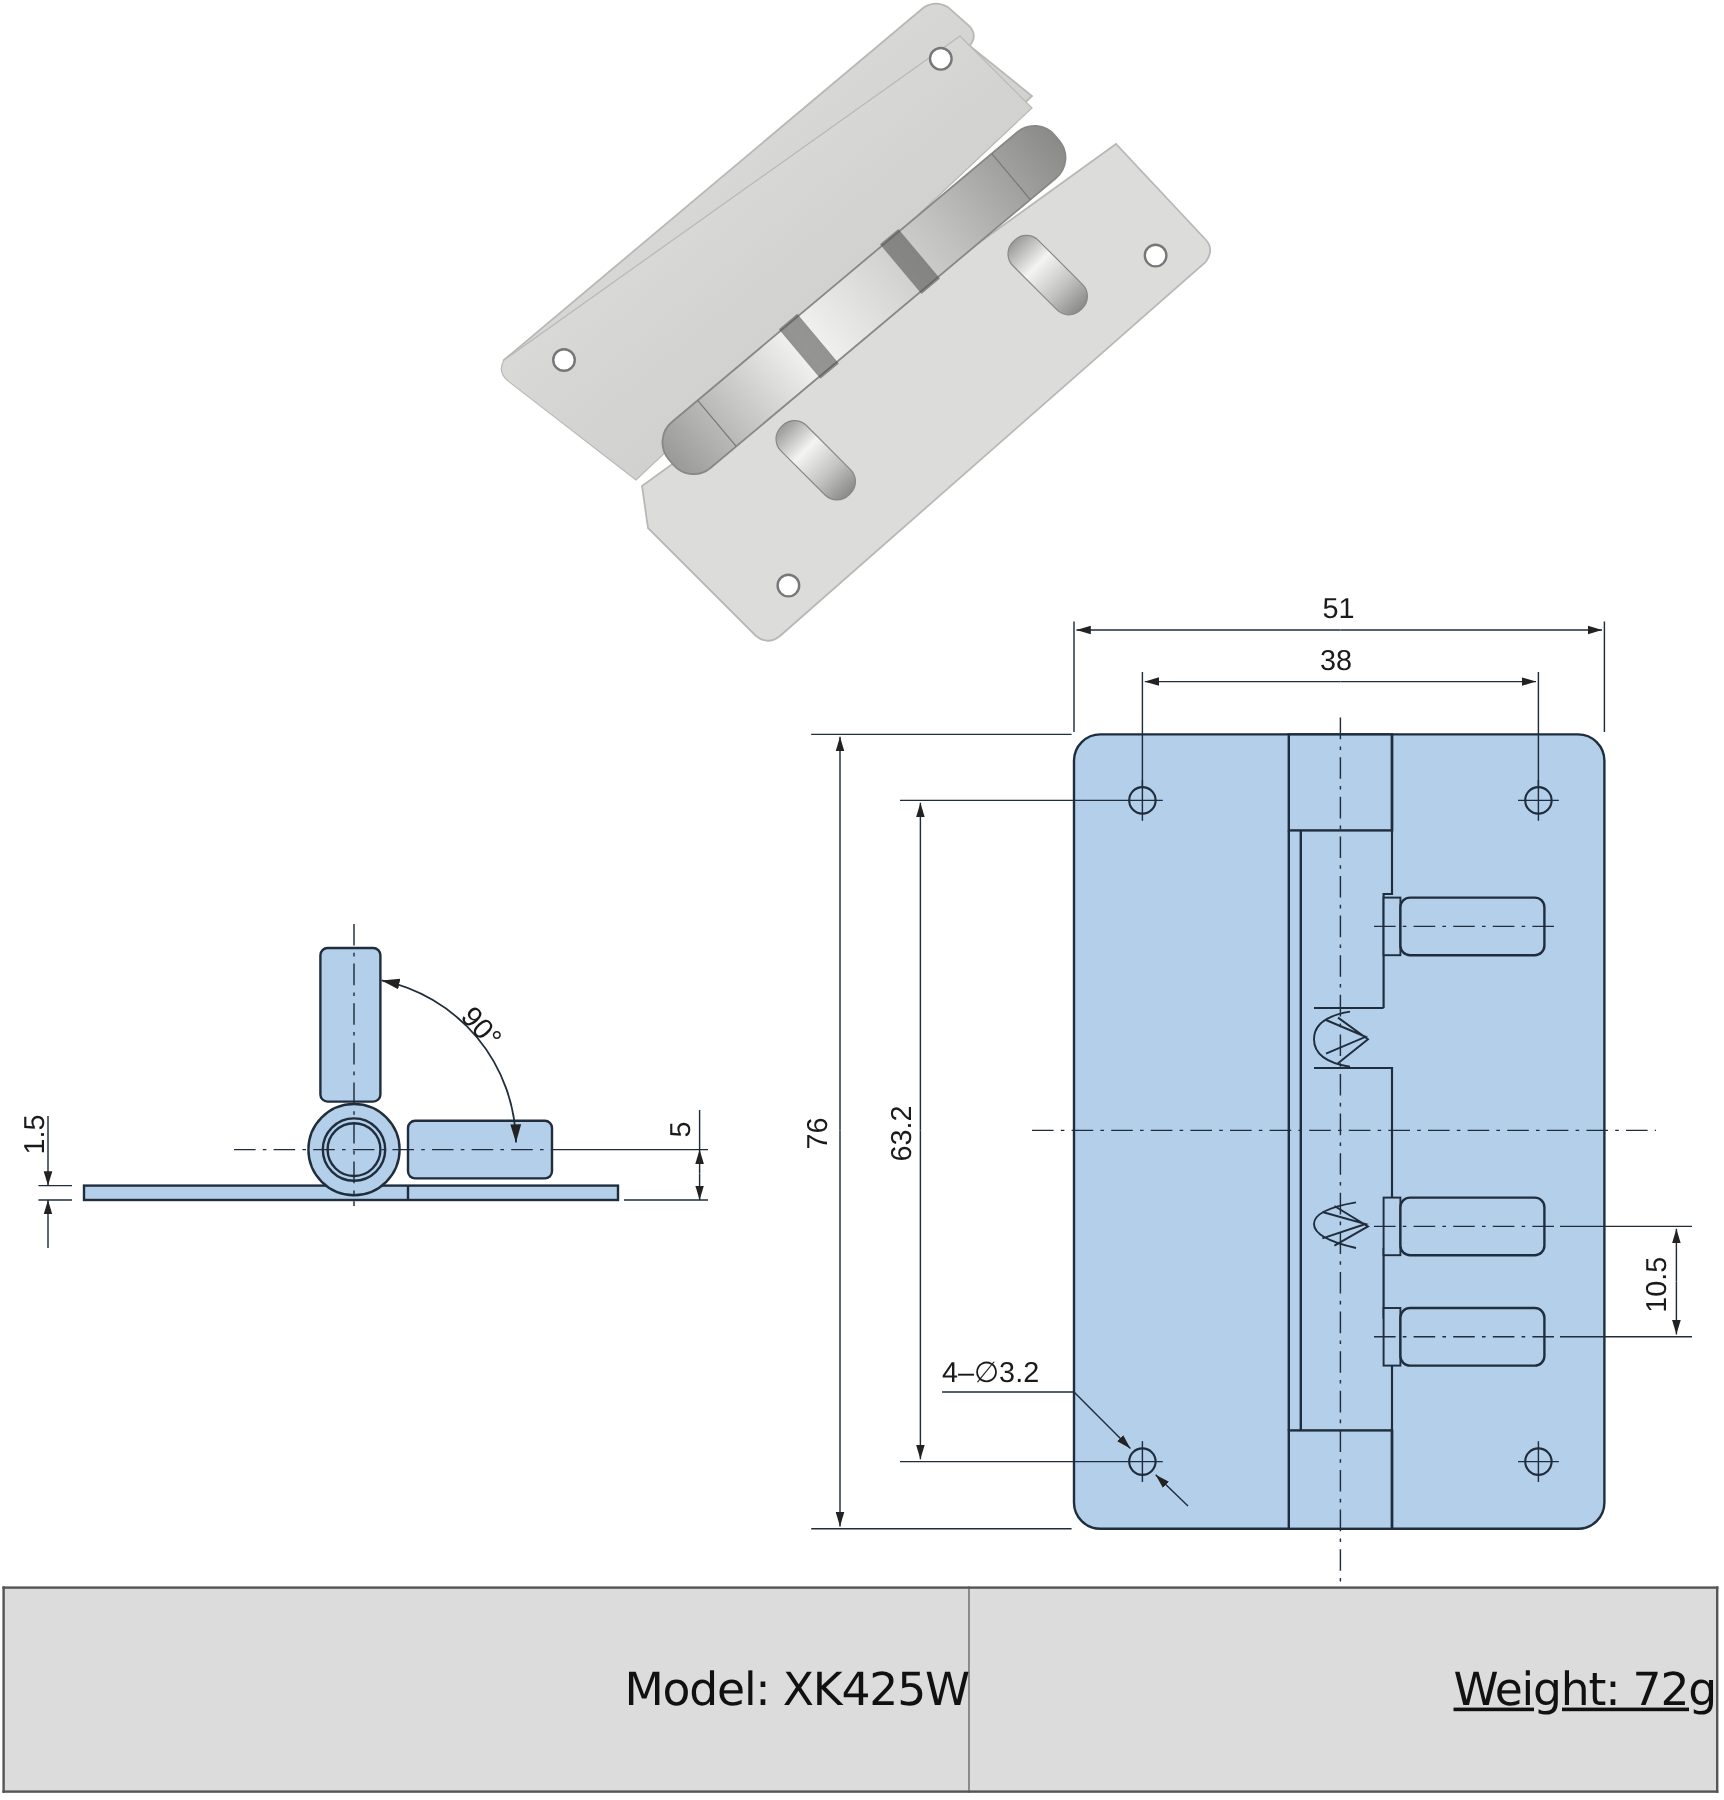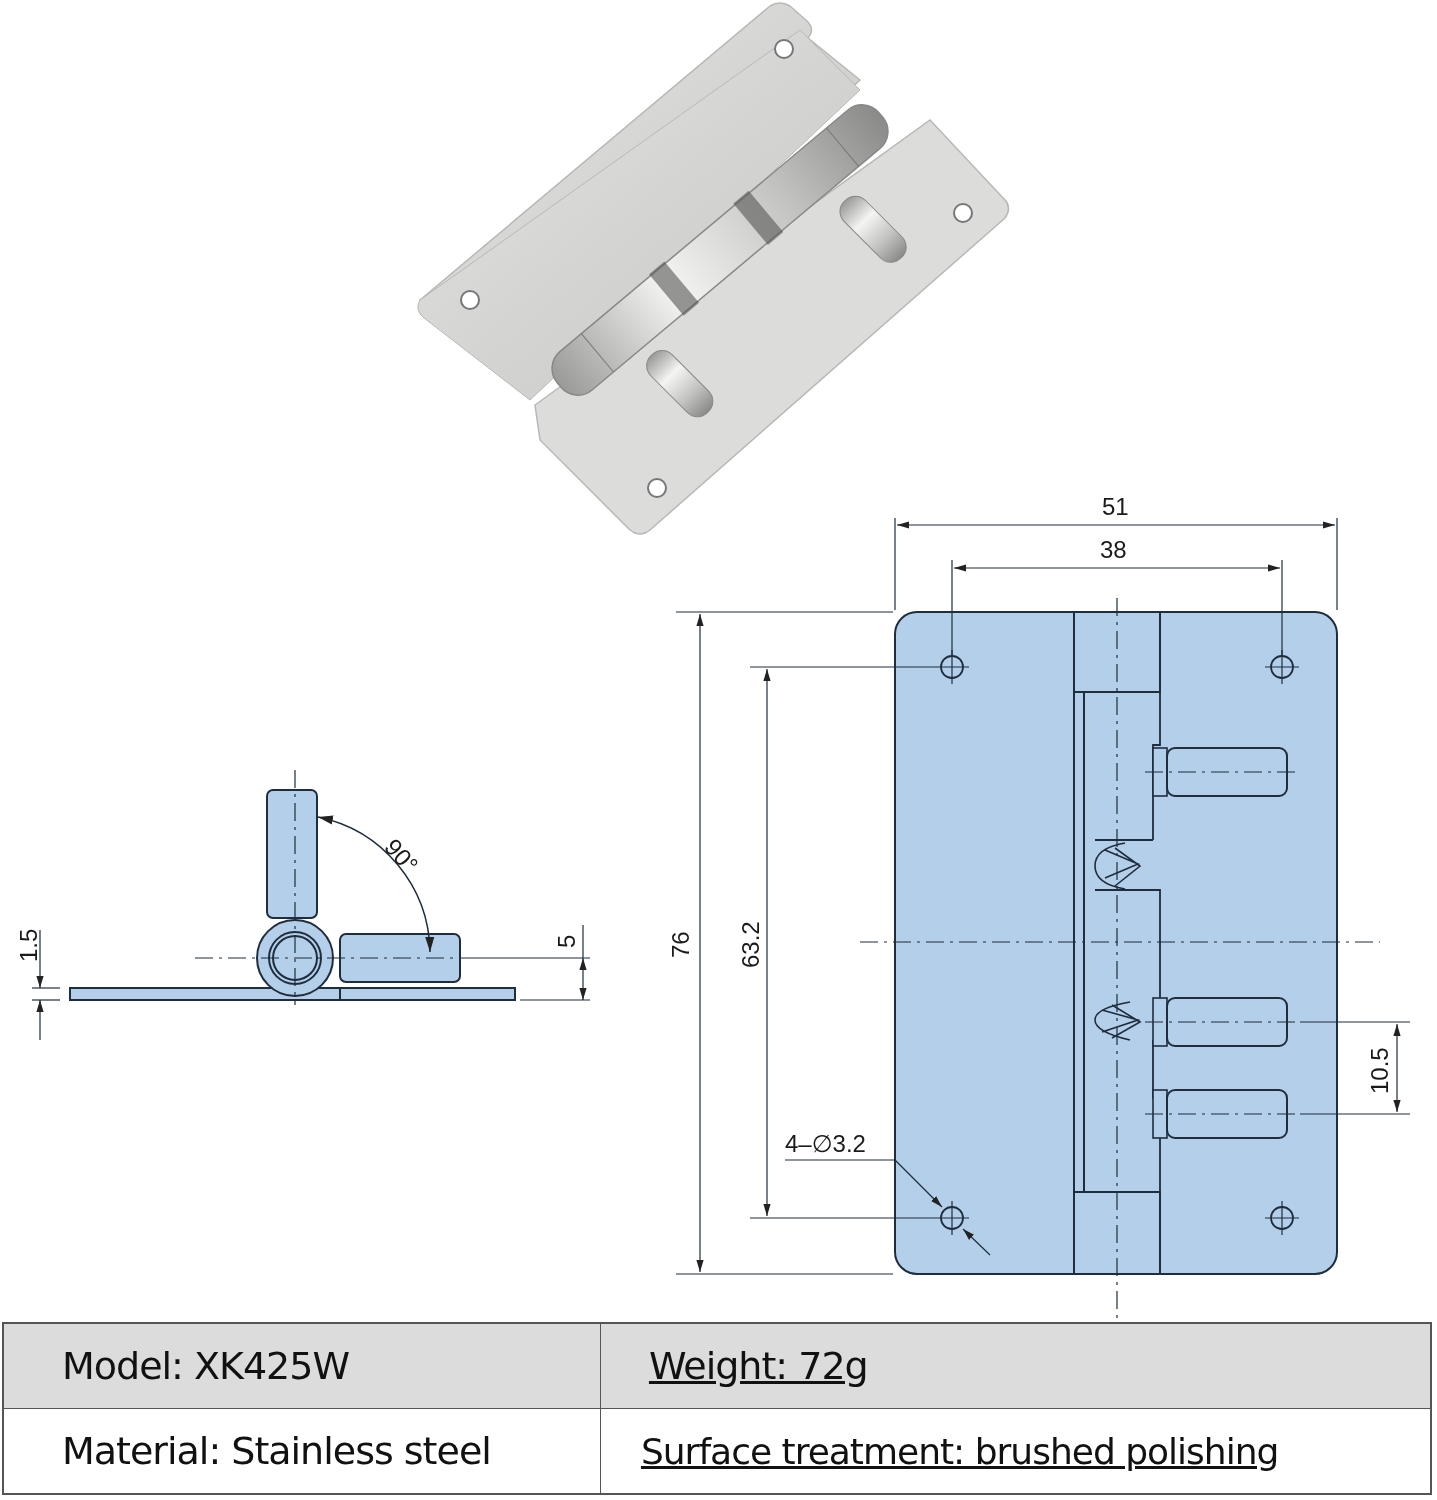--- a/index.html
+++ b/index.html
@@ -1,19 +1,19 @@
 <!DOCTYPE html>
 <html><head>
 <meta charset="utf-8">
 <style>
   html,body{margin:0;padding:0;background:#ffffff;}
   body{width:1437px;height:1500px;position:relative;overflow:hidden;font-family:"Liberation Sans",sans-serif;}
   #drawing{position:absolute;left:0;top:0;}
   .dim{font-family:"Liberation Sans",sans-serif;font-size:24px;fill:#1a1a1a;}
-  .spec-table{position:absolute;left:2px;top:1322px;width:1430px;height:172px;border:2px solid #555;border-collapse:collapse;}
+  .spec-table{position:absolute;left:2px;top:1322px;width:1430px;height:172px;border:2px solid #555;border-collapse:collapse;text-align:right;}
   .spec-table td{border:1.5px solid #555;padding:0 0 0 58px;font-family:"DejaVu Sans",sans-serif;font-size:38px;color:#111;letter-spacing:-1px;vertical-align:middle;}
   .spec-table tr.r1 td{background:#dcdcdc;height:84px;}
   .spec-table tr.r2 td{background:#ffffff;height:84px;}
   .spec-table td.c2{padding-left:48px;text-decoration:underline;}
   .spec-table tr.r2 td.c2{padding-left:40px;font-size:36px;}
 </style>
 </head>
 <body>
 
 <svg id="drawing" width="1437" height="1320" viewBox="0 0 1437 1320" xmlns="http://www.w3.org/2000/svg">
@@ -171,18 +171,14 @@
   <text class="dim" transform="translate(1388,1094) rotate(-90)">10.5</text>
   <text class="dim" x="785" y="1152">4–∅3.2</text>
 </svg>
 
 <table class="spec-table">
   <tbody>
       <tr class="r1">
     <td class="c1">Model: XK425W</td>
     <td class="c2">Weight: 72g</td>
   </tr>
-  <tr class="r2">
-    <td class="c1">Material: Stainless steel</td>
-    <td class="c2">Surface treatment: brushed polishing</td>
-  </tr>
 </tbody>
   </table>
 
 </body></html>

